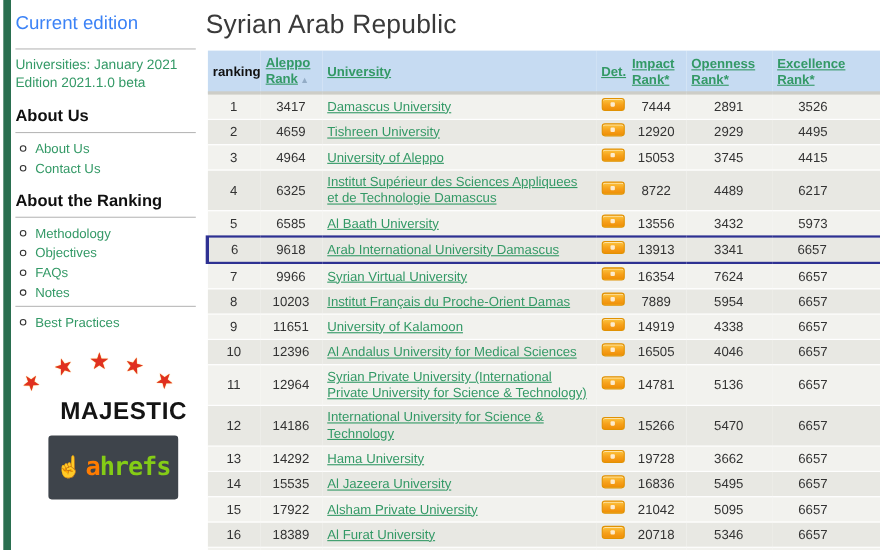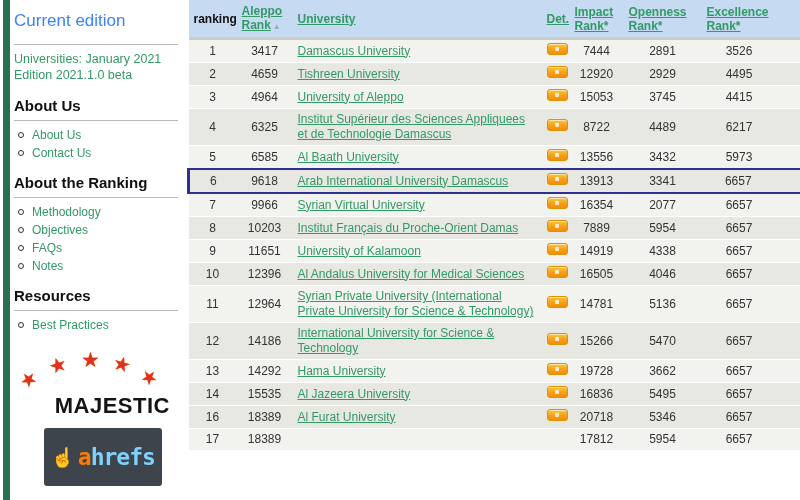--- a/index.html
+++ b/index.html
@@ -27,21 +27,21 @@
   .s2{left:29px;top:5px;font-size:20px;transform:rotate(-18deg);}
   .s3{left:61px;top:0;font-size:21px;}
   .s4{left:93px;top:4px;font-size:20px;transform:rotate(16deg);}
   .s5{left:121px;top:18px;font-size:19px;transform:rotate(38deg);}
   .majestic-text{font-size:22px;font-weight:700;color:#141414;letter-spacing:.5px;margin-top:1px;text-align:right;}
   .ahrefs-box{margin:9px 0 0 30px;width:118px;height:58px;background:var(--ahrefs_bg);border-radius:3px;
     display:flex;align-items:center;justify-content:center;gap:3px;cursor:pointer;}
   .ahrefs-hand{color:#e9e9e9;font-size:19px;line-height:1;}
   .ahrefs-text{font-family:"DejaVu Sans Mono", monospace;font-weight:bold;font-size:23px;letter-spacing:-1px;}
   .ahrefs-text .a{color:var(--ahrefs_orange);}
-  .ahrefs-text .rest{color:#7dd3fc;}
+  .ahrefs-text .rest{color:#84cc16;}
   
   .main{position:absolute;left:187px;top:0;right:0;}
   h1.page-title{font-size:24px;font-weight:400;color:var(--title_color);margin:9px 0 9px;letter-spacing:.2px;}
   table.rank-table{width:100%;border-collapse:collapse;font-size:12px;table-layout:fixed;}
   thead th{background:var(--header_bg);padding:3px 5px;text-align:left;vertical-align:middle;
     line-height:14px;border-bottom:3px solid #cdcdc7;font-weight:700;height:31px;}
   th.col-ranking{text-align:left;color:#111;}
   thead a{color:var(--accent_green);text-decoration:underline;font-weight:700;}
   .sort-arrow{color:#93acc6;font-size:8px;margin-left:2px;display:inline-block;text-decoration:none;}
   tbody td{padding:3px 5px;border-top:1px solid #fff;color:#333;text-align:center;line-height:15px;vertical-align:middle;}
@@ -96,21 +96,20 @@
     <li>
         <span class="bullet"></span>
         <a href="#">FAQs</a>
       </li>
     <li>
         <span class="bullet"></span>
         <a href="#">Notes</a>
       </li>
   </ul>
 
-  <div class="block-title">Resources</div>
   <div class="rule"></div>
   <ul class="side-list">
     <li>
         <span class="bullet"></span>
         <a href="#">Best Practices</a>
       </li>
   </ul>
 
   <div class="majestic">
     <div class="stars">
@@ -124,20 +123,21 @@
   </div>
 
   <div class="ahrefs-box">
     <span class="ahrefs-hand">☝</span>
     <span class="ahrefs-text"><span class="a">a</span><span class="rest">hrefs</span></span>
   </div>
 
 </div>
 
 <div class="main">
+  <h1 class="page-title">Syrian Arab Republic</h1>
 
   <table class="rank-table">
     <colgroup>
       <col style="width:48px">
         <col style="width:56px">
         <col style="width:249px">
         <col style="width:28px">
       <col style="width:54px">
         <col style="width:78px">
         <col style="width:100px">
@@ -207,21 +207,21 @@
     <td>13913</td>
     <td>3341</td>
     <td>6657</td>
   </tr>
         <tr class="odd">
     <td>7</td>
     <td>9966</td>
     <td class="cell-university"><a href="#">Syrian Virtual University</a></td>
     <td><span class="det-badge"></span></td>
     <td>16354</td>
-    <td>2077</td>
+    <td>7624</td>
     <td>6657</td>
   </tr>
         <tr class="even">
     <td>8</td>
     <td>10203</td>
     <td class="cell-university"><a href="#">Institut Français du Proche-Orient Damas</a></td>
     <td><span class="det-badge"></span></td>
     <td>7889</td>
     <td>5954</td>
     <td>6657</td>
@@ -271,20 +271,29 @@
     <td>3662</td>
     <td>6657</td>
   </tr>
         <tr class="even">
     <td>14</td>
     <td>15535</td>
     <td class="cell-university"><a href="#">Al Jazeera University</a></td>
     <td><span class="det-badge"></span></td>
     <td>16836</td>
     <td>5495</td>
+    <td>6657</td>
+  </tr>
+        <tr class="odd">
+    <td>15</td>
+    <td>17922</td>
+    <td class="cell-university"><a href="#">Alsham Private University</a></td>
+    <td><span class="det-badge"></span></td>
+    <td>21042</td>
+    <td>5095</td>
     <td>6657</td>
   </tr>
         <tr class="even">
     <td>16</td>
     <td>18389</td>
     <td class="cell-university"><a href="#">Al Furat University</a></td>
     <td><span class="det-badge"></span></td>
     <td>20718</td>
     <td>5346</td>
     <td>6657</td>

